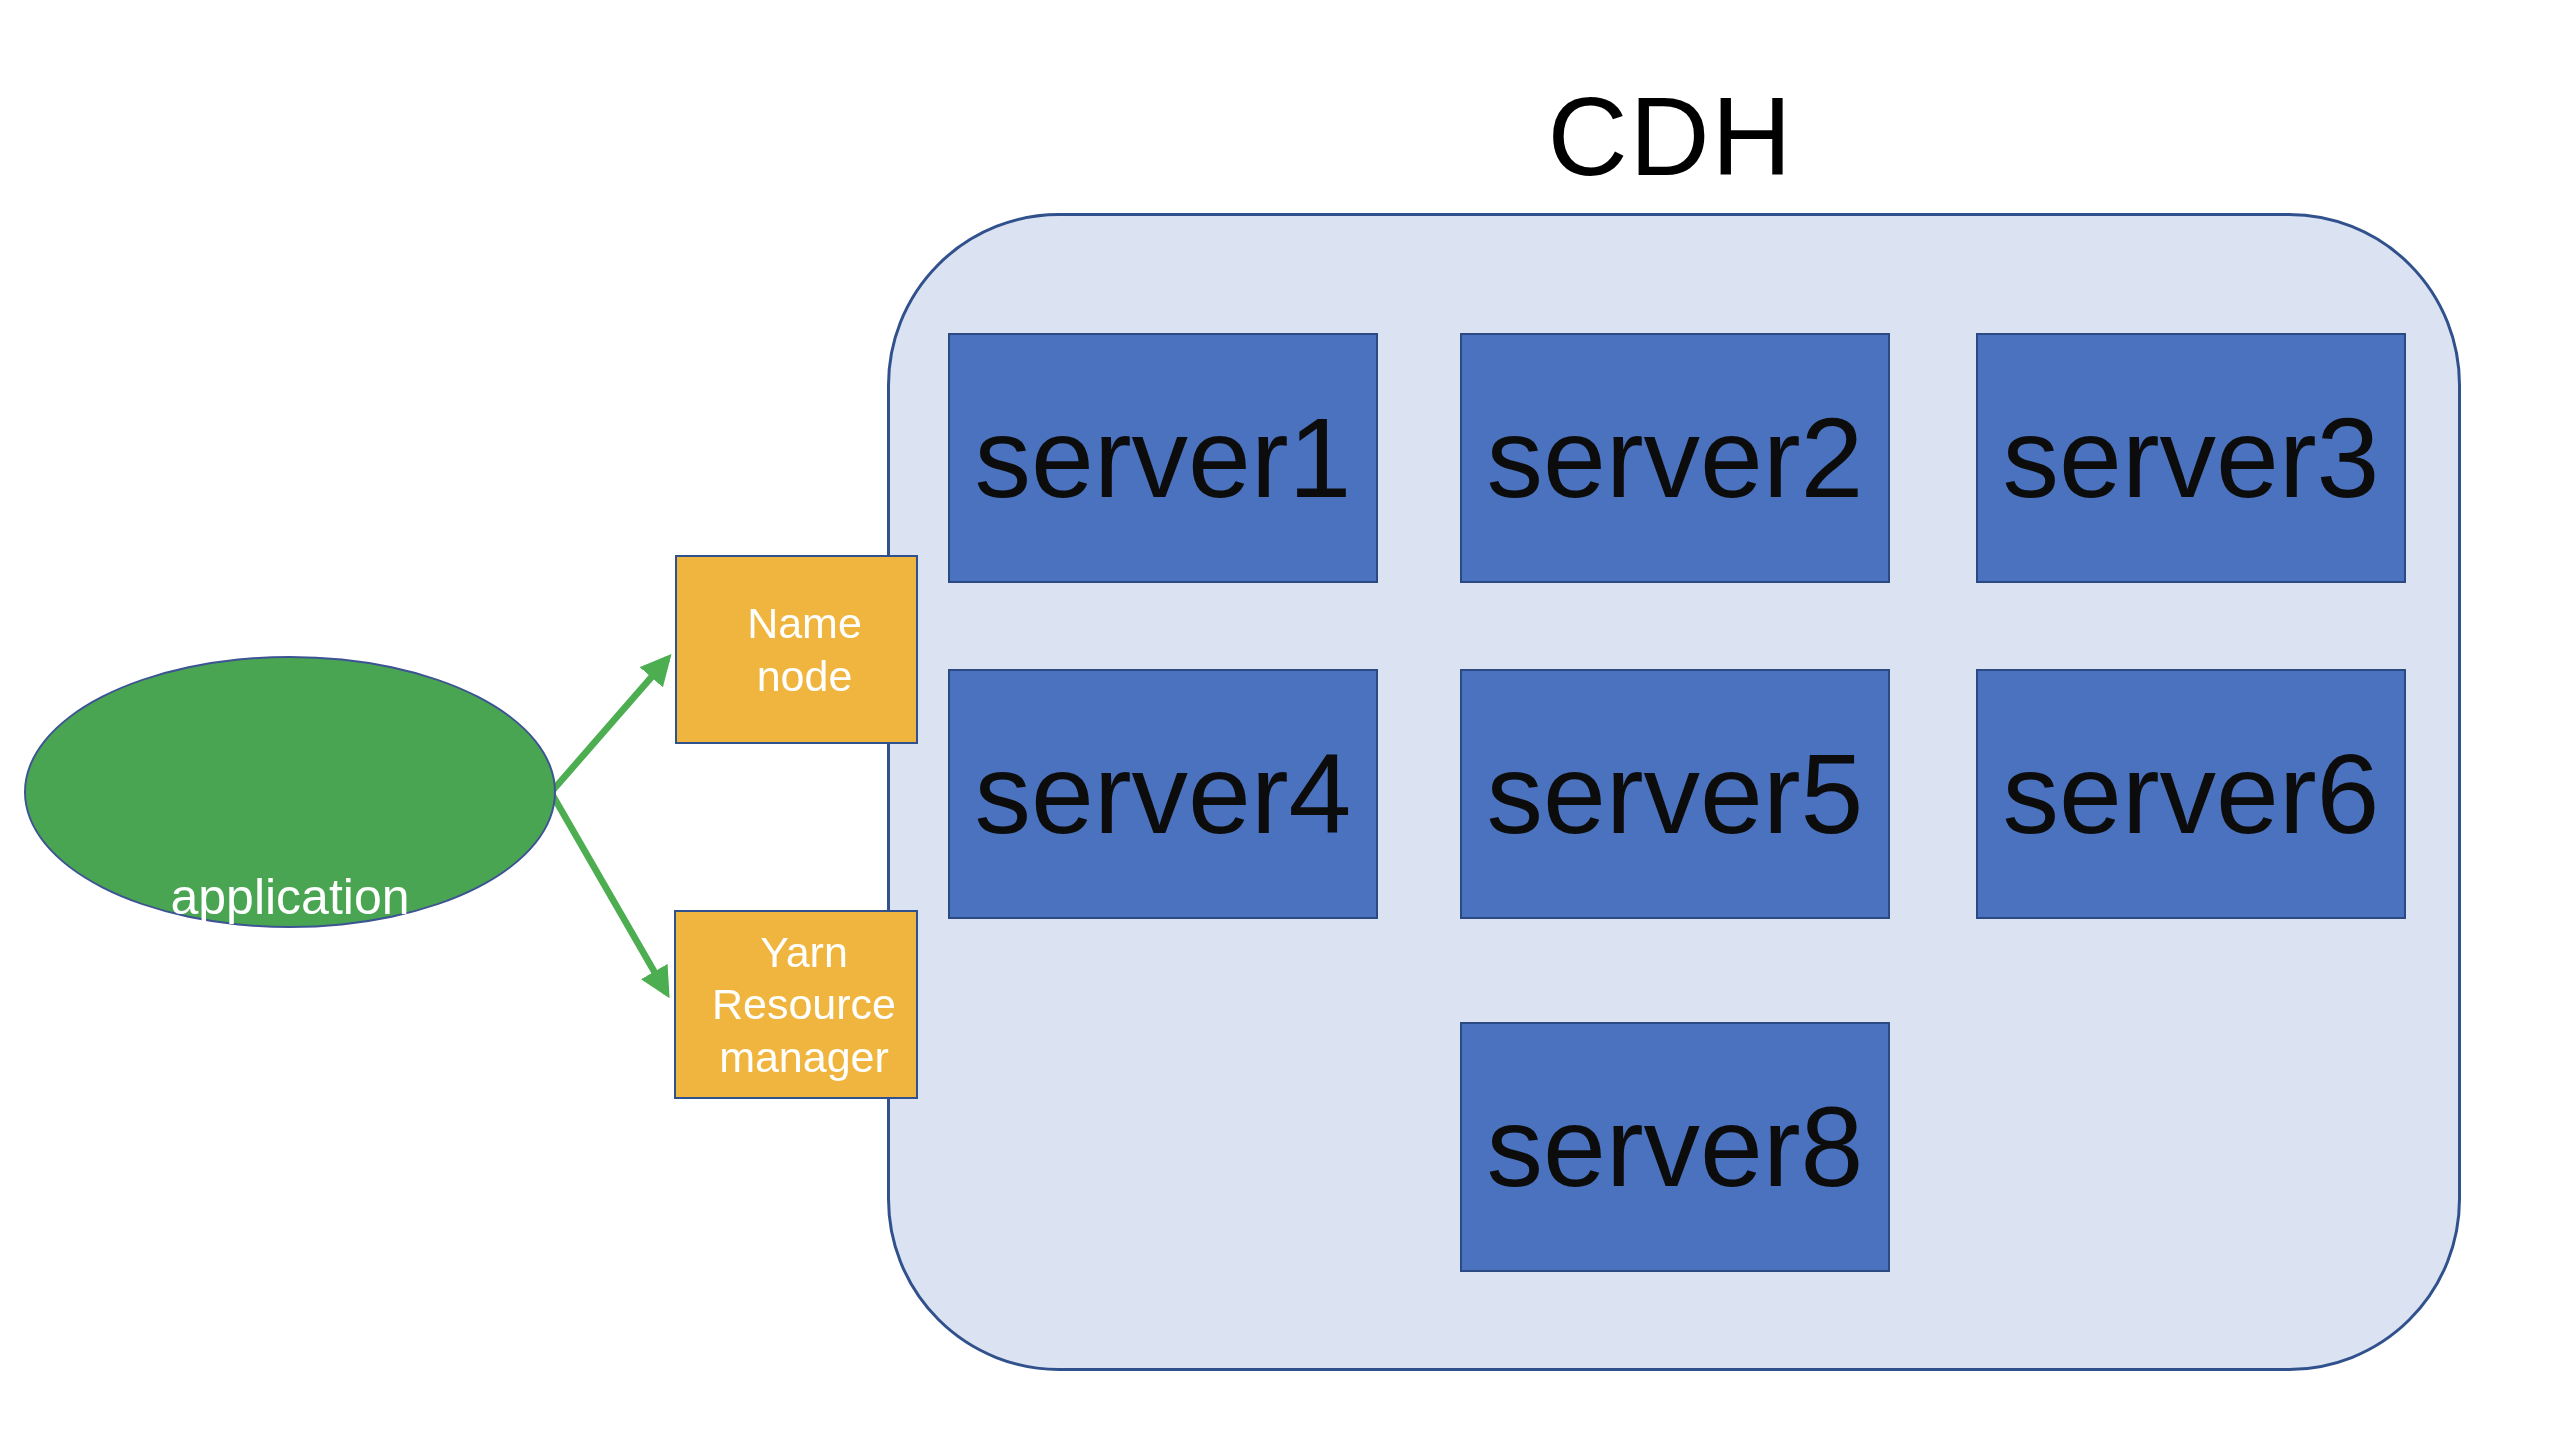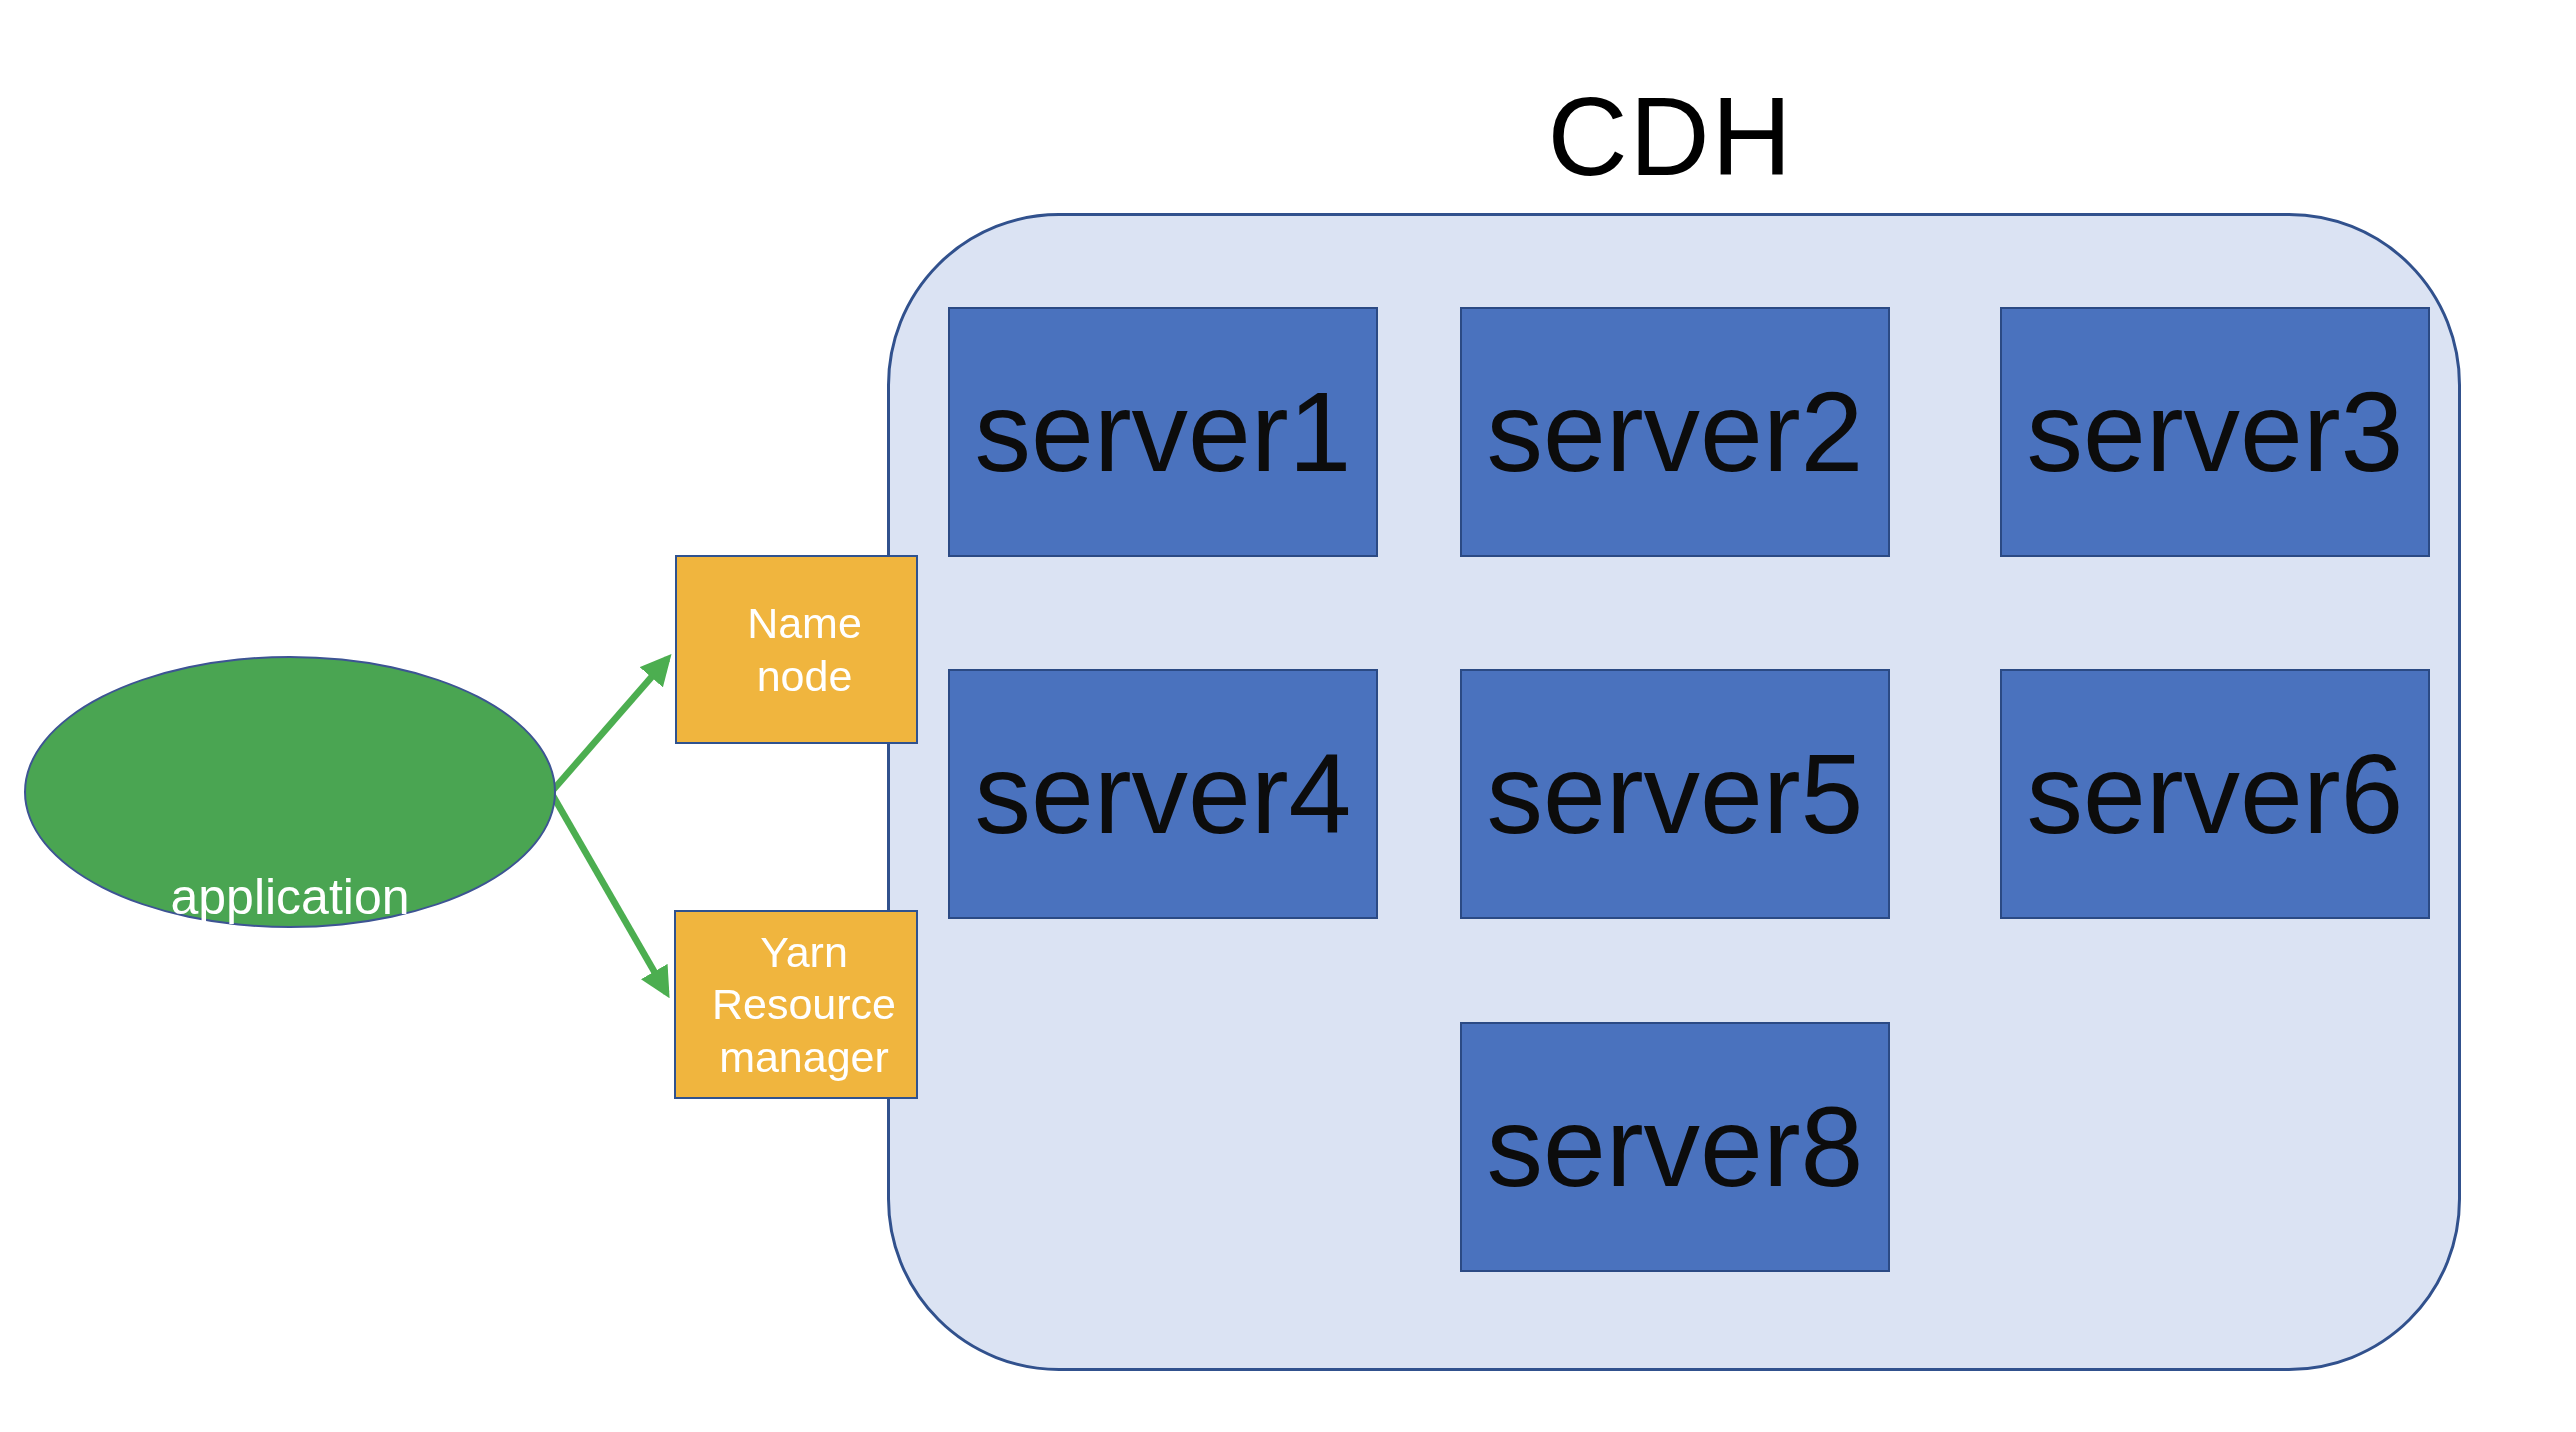--- a/index.html
+++ b/index.html
@@ -48,22 +48,22 @@
     border: 2.9px solid #2b4a84;
     display: flex;
     align-items: center;
     justify-content: center;
     font-size: 113px;
     color: #0c0c0c;
     white-space: nowrap;
   }
   .c1 { left: 948px; }
   .c2 { left: 1460px; }
-  .c3 { left: 1976px; margin-left: 24px; }
-  .r1 { top: 307px; }
+  .c3 { left: 1976px; }
+  .r1 { top: 333px; }
   .r2 { top: 669px; }
   .r3 { top: 1022px; }
 
   .node {
     box-sizing: border-box;
     background: #f0b53e;
     border: 2.9px solid #2f528f;
     color: #ffffff;
     display: flex;
     flex-direction: column;

